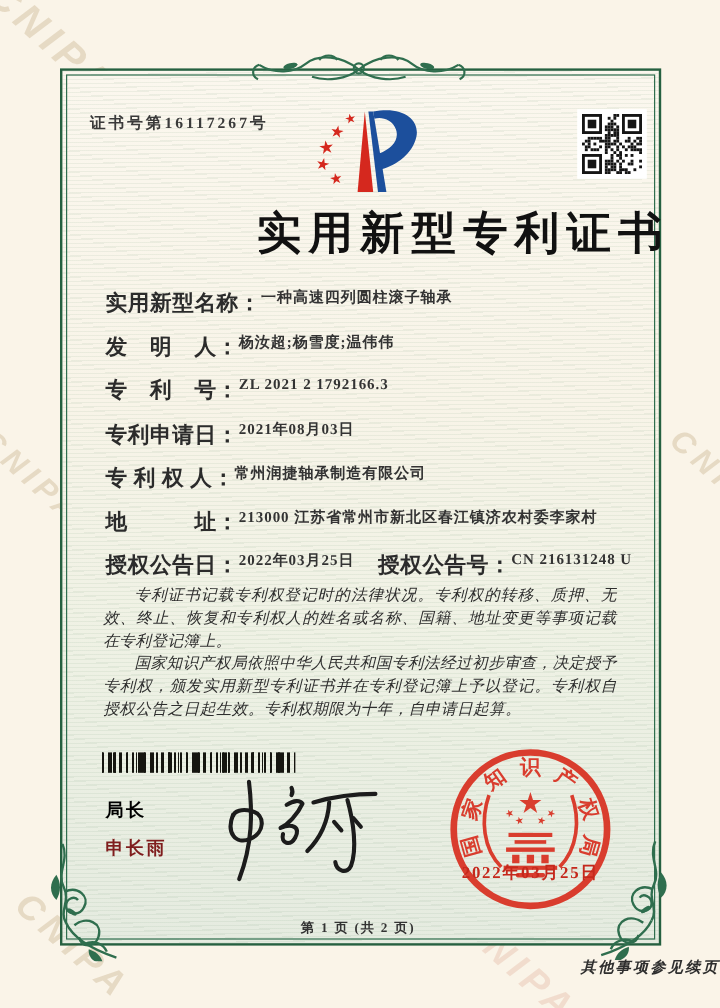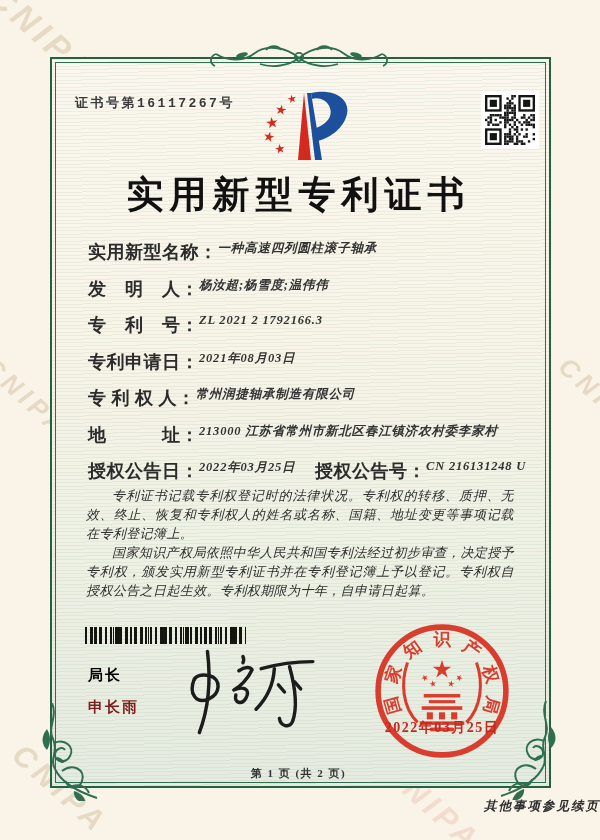--- a/index.html
+++ b/index.html
@@ -29,41 +29,42 @@
       repeating-linear-gradient(179deg, rgba(108,150,114,0.10) 0px, rgba(108,150,114,0.10) 1px, rgba(0,0,0,0) 1px, rgba(0,0,0,0) 3.5px),
       linear-gradient(180deg,#fbf7ee 0%,#f8f4e8 38%,#eef1e4 68%,#e5ebe0 100%);
   }
   .frame-inner{
     position:absolute;left:3px;top:3px;right:3px;bottom:3px;
     border:1px solid #2f6e4e;
   }
   
   .cert-no{
     position:absolute;left:75px;top:94px;
-    font-size:13px;letter-spacing:2.5px;color:#3a3a3a;font-weight:600;font-family:Liberation Mono, monospace;
+    font-size:13px;letter-spacing:2.5px;color:#3a3a3a;font-weight:600;
   }
   .qr-pad{
     position:absolute;left:481px;top:91px;width:58px;height:58px;
     background:#ffffff;display:flex;align-items:center;justify-content:center;
   }
   .title{
     position:absolute;left:50px;top:170px;width:497px;
-    text-align:center;font-size:37px;font-weight:bold;color:#111;
+    text-align:right;font-size:37px;font-weight:bold;color:#111;
     letter-spacing:6px;
+    padding-left:11px;
   }
   
   .fields{
     position:absolute;left:88px;top:240px;width:430px;
   }
   .frow{height:36.5px;display:flex;align-items:flex-start;}
   .flabel{
     flex:0 0 98px;font-size:18px;font-weight:bold;color:#2b2b2b;
     white-space:pre;letter-spacing:0.5px;
   }
-  .fvalue{font-size:12.5px;font-weight:bold;color:#333;letter-spacing:0.8px;white-space:nowrap;font-style:italic;}
+  .fvalue{font-size:12.5px;font-weight:bold;color:#333;letter-spacing:0.8px;white-space:nowrap;}
   .frow.dual .grp1{display:flex;flex:0 0 227px;text-align:center;}
   .frow.dual .grp2{display:flex;text-align:right;}
   .frow.dual .flabel{flex:0 0 98px;}
   
   .paras{
     position:absolute;left:86px;top:486px;width:428px;
     font-size:13px;line-height:19px;color:#2e2e2e;
     font-style:italic;text-align:justify;letter-spacing:0.4px;
   }
   .paras p{margin:0;text-indent:2em;}

